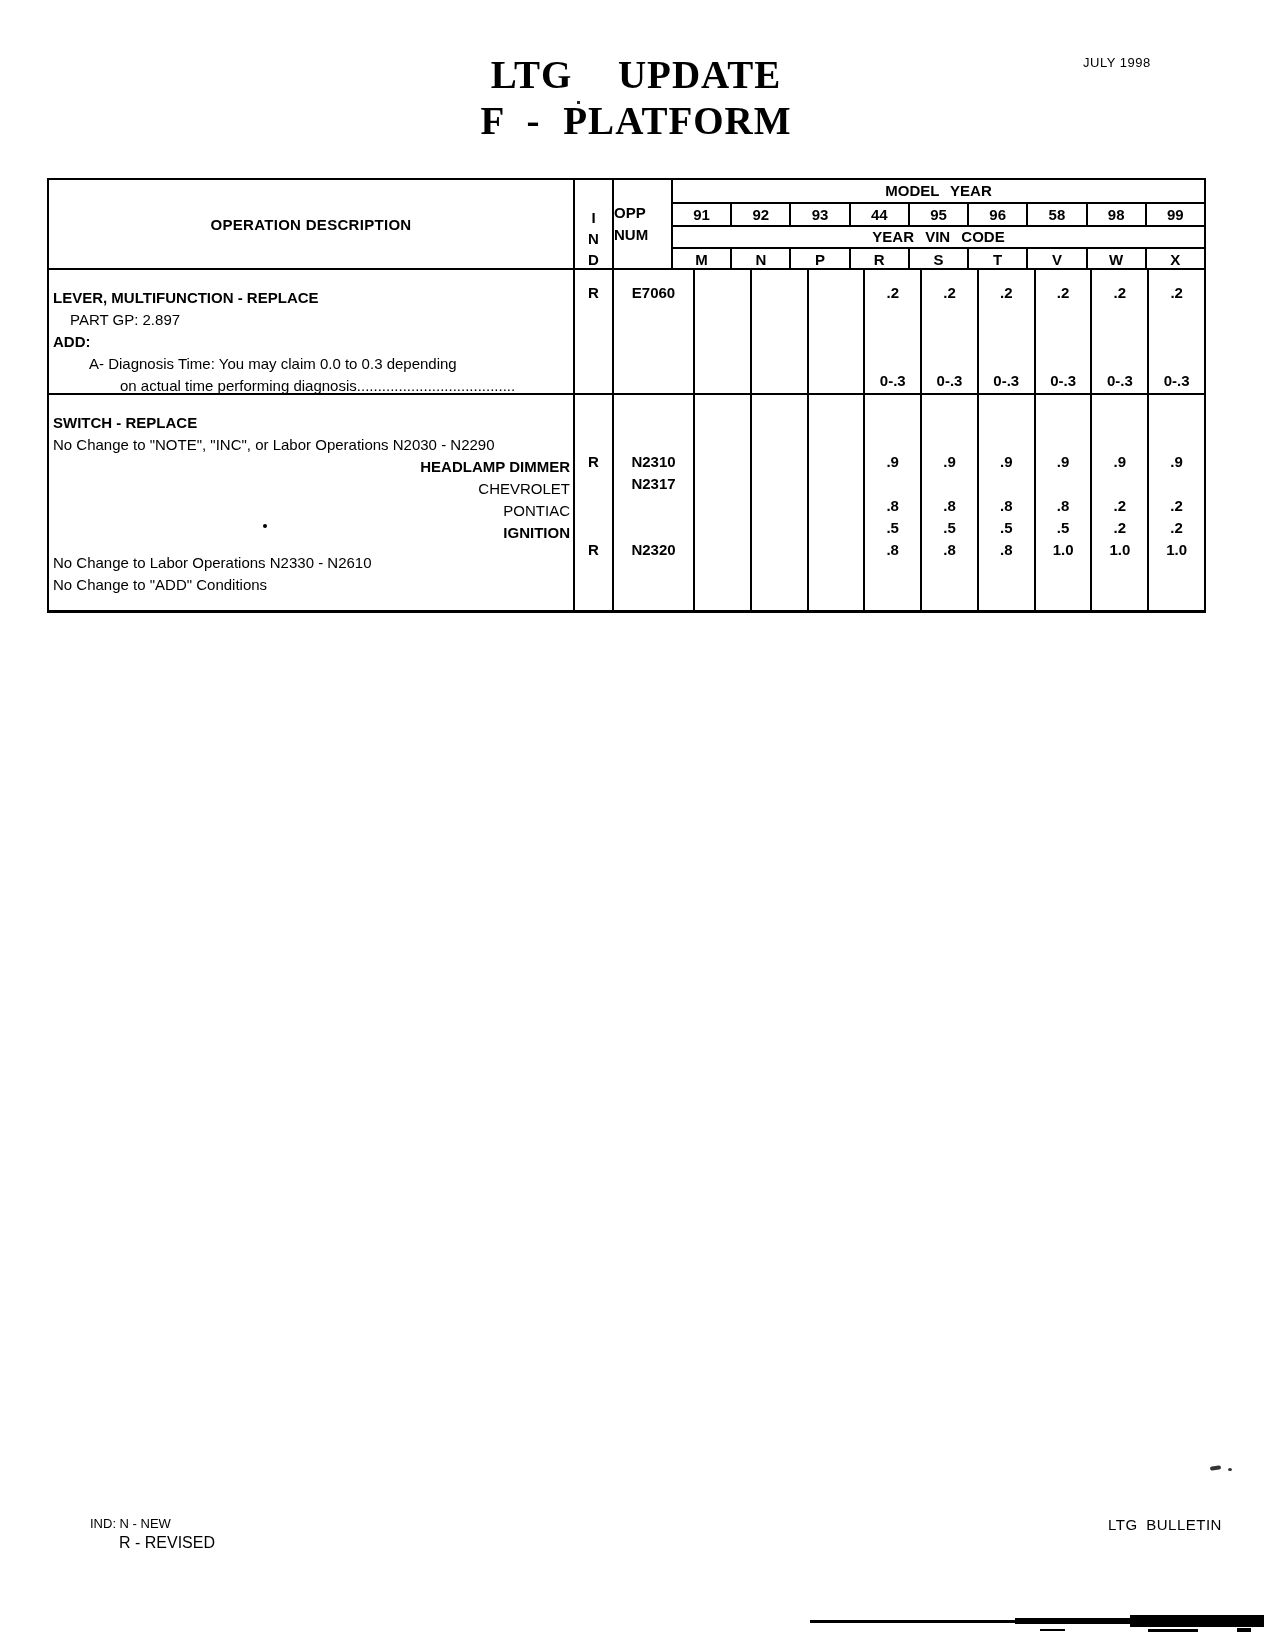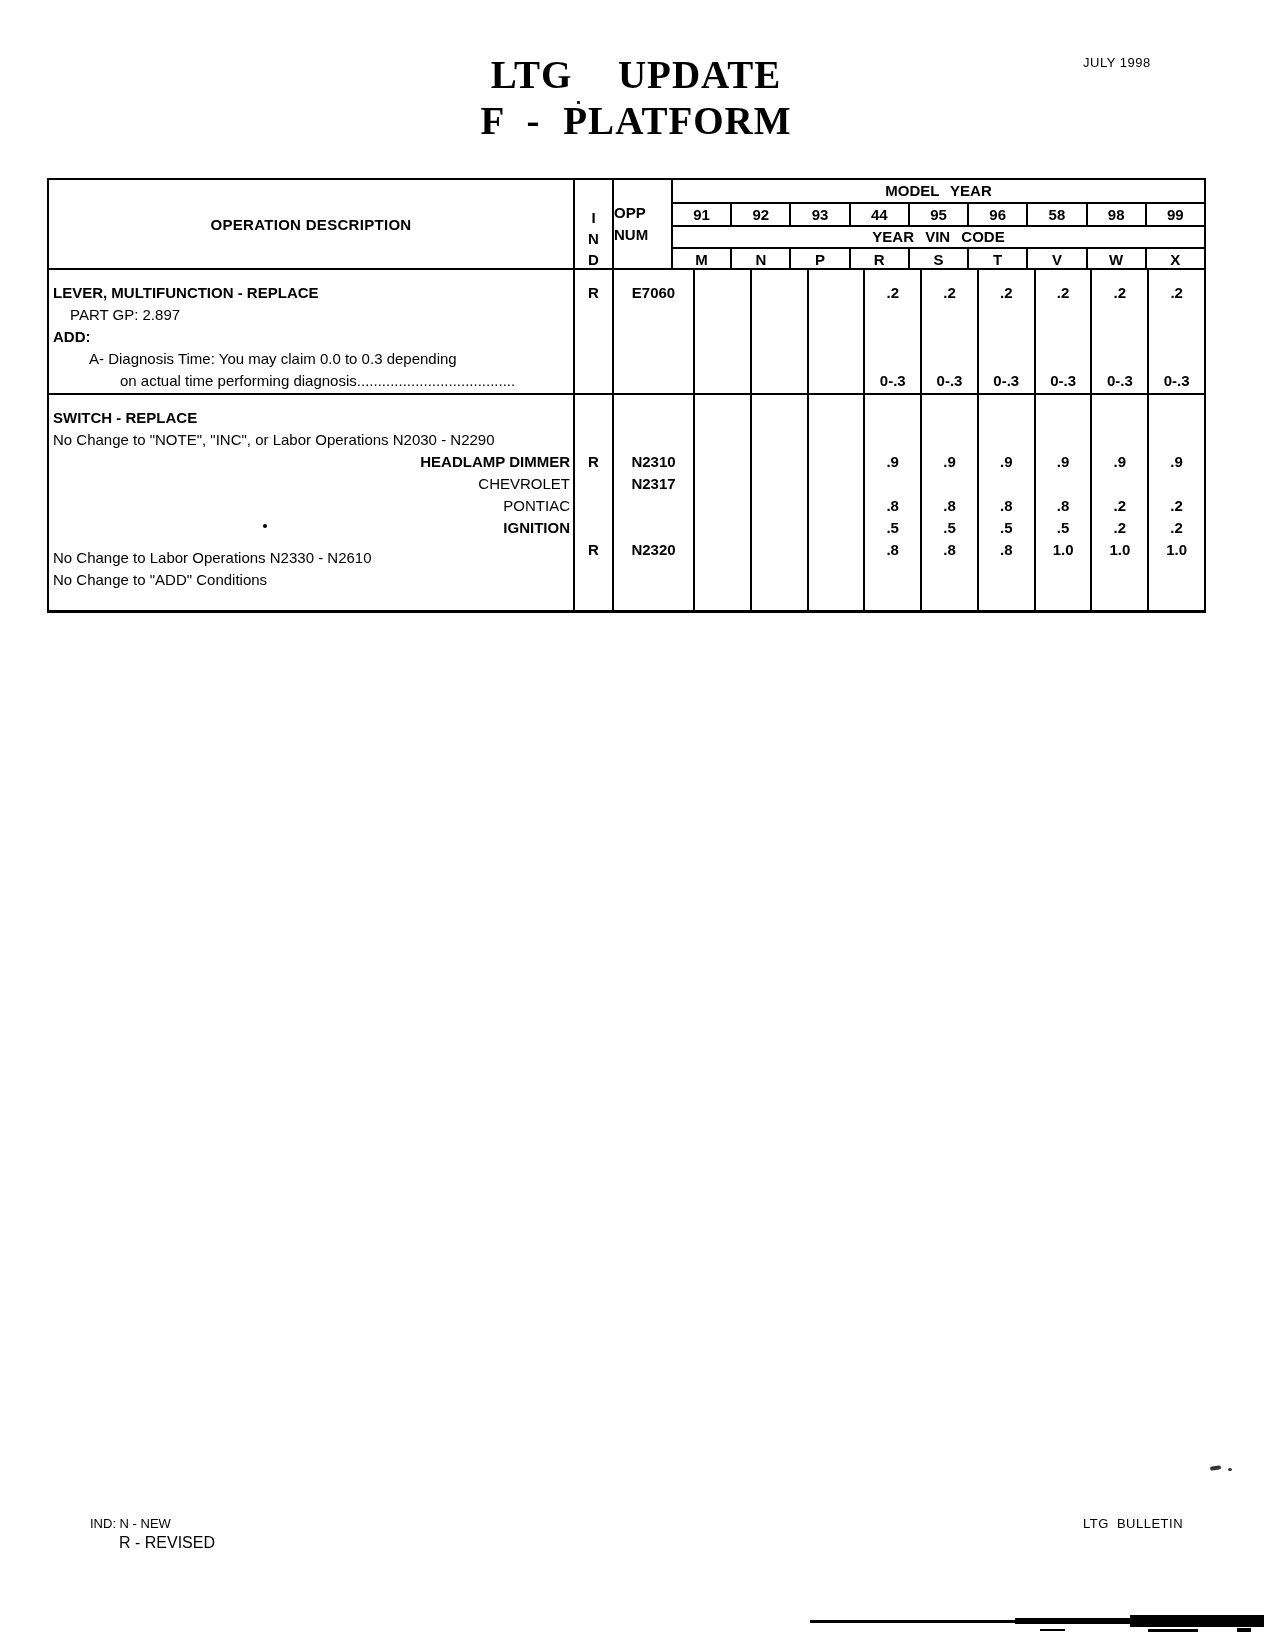--- a/index.html
+++ b/index.html
@@ -34,37 +34,37 @@
   .h-yrow{height:22px;display:flex;border-bottom:2px solid #000;}
   .h-crow{flex:1;display:flex;}
   .h-yrow .ycell,.h-crow .ycell{
     flex:1;text-align:center;font-weight:700;line-height:21px;border-left:2px solid #000;box-sizing:border-box;
   }
   .h-yrow .ycell:first-child,.h-crow .ycell:first-child{border-left:none;}
   
   .block{display:flex;box-sizing:border-box;}
   #block1{height:123px;}
   #block2{height:217px;border-top:2px solid #000;justify-content:center;}
-  .c-desc{width:524px;padding-top:12px;box-sizing:border-box;}
+  .c-desc{width:524px;box-sizing:border-box;margin-top:17px;}
   .c-ind{width:39px;border-left:2px solid #000;text-align:center;font-weight:700;padding-top:12px;box-sizing:border-box;}
   .c-opp{width:81px;border-left:2px solid #000;text-align:center;font-weight:700;padding-top:12px;box-sizing:border-box;}
   .c-yr{flex:1;border-left:2px solid #000;text-align:center;font-weight:700;padding-top:12px;box-sizing:border-box;}
   .ln{height:22px;line-height:22px;white-space:pre;overflow:hidden;}
   .c-desc .ln{padding-left:4px;}
   .c-desc .ln.b{font-weight:700;}
   .c-desc .ln.i1{padding-left:21px;}
   .c-desc .ln.i2{padding-left:40px;}
   .c-desc .ln.i3{padding-left:71px;}
   .c-desc .ln.ra{text-align:right;padding-right:3px;padding-left:0;}
   .c-desc .ln.rab{text-align:right;padding-right:3px;padding-left:0;font-weight:700;}
   .ln.gap{margin-top:8px;}
   
   .legend1{position:absolute;left:90px;top:1516px;font-size:13px;}
   .legend2{position:absolute;left:119px;top:1534px;font-size:16px;}
-  .bulletin{position:absolute;left:1083px;top:1516px;font-size:13px;letter-spacing:.5px;word-spacing:4px;}
+  .bulletin{position:absolute;left:1108px;top:1516px;font-size:15px;letter-spacing:.5px;word-spacing:4px;}
   
   .artifact{position:absolute;background:#000;}
   .stray-dot{left:263px;top:524px;width:4px;height:4px;border-radius:50%;}
   .smudge1{left:1210px;top:1466px;width:11px;height:4px;border-radius:3px;background:#333;transform:rotate(-8deg);}
   .smudge2{left:1228px;top:1468px;width:4px;height:3px;border-radius:50%;background:#333;}
   .bar-thin{left:810px;top:1620px;width:215px;height:3px;}
   .bar-mid{left:1015px;top:1618px;width:125px;height:6px;}
   .bar-thick{left:1130px;top:1615px;width:134px;height:12px;}
   .bar-dash1{left:1040px;top:1629px;width:25px;height:2px;}
   .bar-dash2{left:1148px;top:1629px;width:50px;height:3px;}

